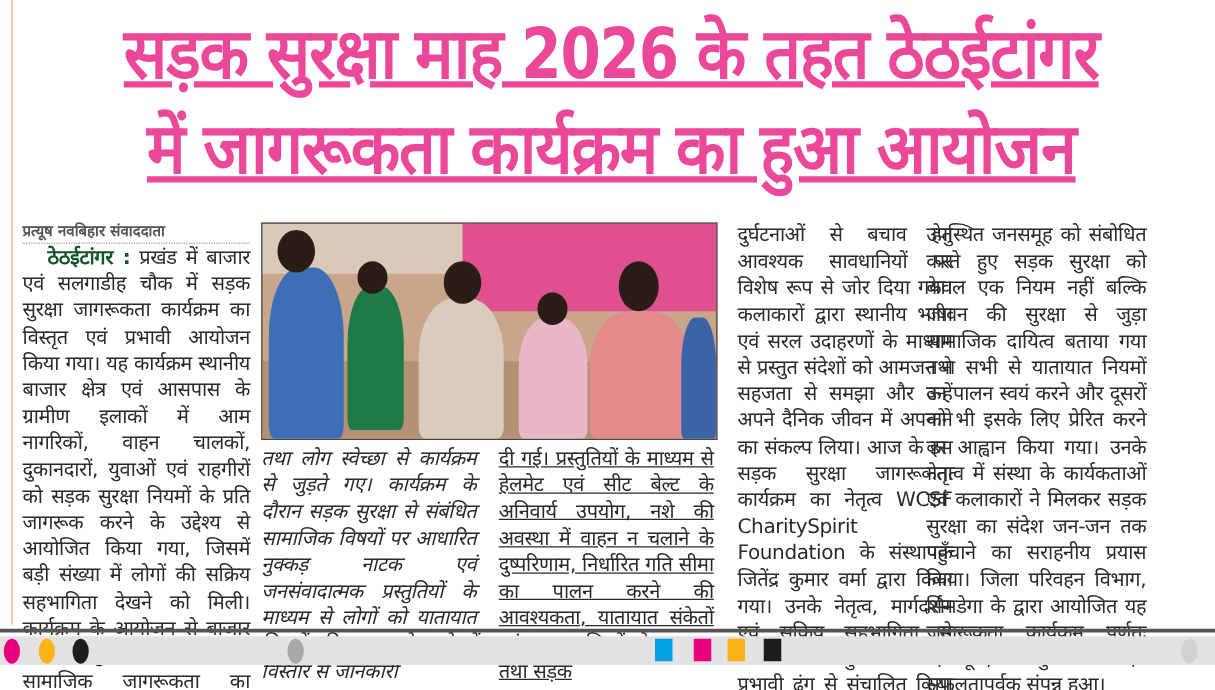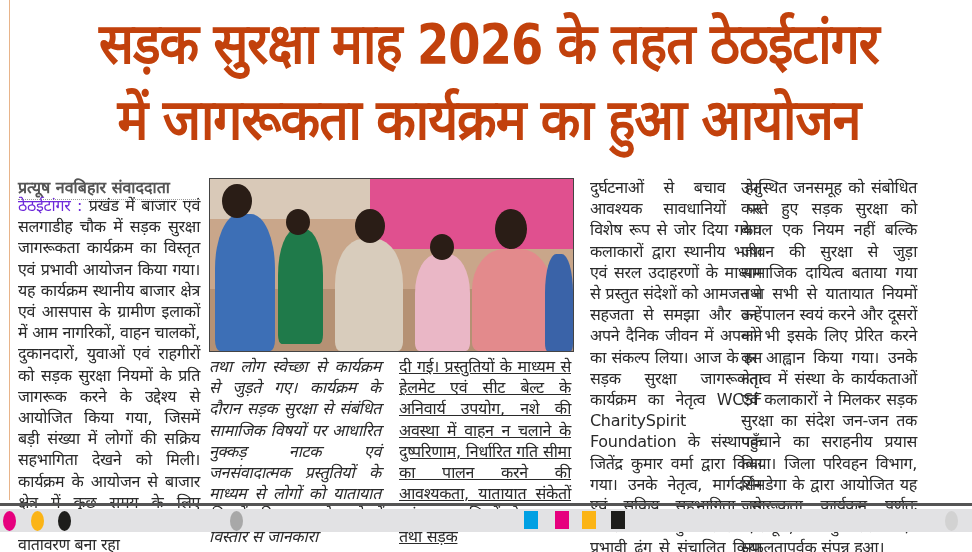--- a/index.html
+++ b/index.html
@@ -1,28 +1,28 @@
 <!DOCTYPE html>
 <html><head>
 <meta charset="utf-8">
 <style>
   html, body { margin:0; padding:0; }
   body { width:972px; height:552px; background:#ffffff; position:relative; overflow:hidden;
          font-family: "DejaVu Sans", "Liberation Sans", sans-serif; color:#1a1a1a; }
   .left-rule { position:absolute; left:9px; top:0; width:1px; height:500px; background:#e8b48a; }
   .headline { position:absolute; left:14px; top:6px; width:950px; text-align:center;
               font-family: "DejaVu Sans Condensed", "DejaVu Sans", sans-serif; font-weight:bold;
-              color:#c2410c; line-height:76px; letter-spacing:-1px; }
+              color:#ec4899; line-height:76px; letter-spacing:-1px;text-decoration:underline; }
   .headline .l1 { font-size:56px; display:block; transform:scaleX(0.92); transform-origin:center; white-space:nowrap; }
   .headline .l2 { font-size:56px; display:block; transform:scaleX(0.92); transform-origin:center; white-space:nowrap; }
   .col { position:absolute; font-size:16px; line-height:21.2px; text-align:justify; color:#2a2a2a;
          font-family: "DejaVu Sans", sans-serif; letter-spacing:-0.3px; }
-  .byline { position:absolute; left:18px; top:176px; width:182px; font-size:16px; font-weight:bold; color:#555;
+  .byline { position:absolute; left:18px; top:176px; width:182px; font-size:12px; font-weight:bold; color:#555;
             border-bottom:1px dotted #999; padding-bottom:1px; }
-  .dateline { font-weight:normal; color:#6d28d9; }
+  .dateline { font-weight:bold; color:#14532d;margin-left:20px; }
   .photo { position:absolute; left:209px; top:178px; width:363px; height:172px; overflow:hidden;
            background:#c9a68a; border:1px solid #444; }
   .photo .bg-pink { position:absolute; left:160px; top:0; width:203px; height:70px; background:#e0508f; }
   .photo .bg-tent { position:absolute; left:0; top:0; width:170px; height:40px; background:#d9c9b8; }
   .photo .ground { position:absolute; left:0; top:110px; width:363px; height:62px; background:#b59174; }
   .person { position:absolute; border-radius:40% 40% 8% 8%; }
   .head { position:absolute; border-radius:50%; background:#2a1d16; }
   .colorbar-line { position:absolute; left:0; top:503px; width:972px; height:3px; background:#555; }
   .colorbar { position:absolute; left:0; top:509px; width:972px; height:23px; background:#e2e2e4; }
   .dot { position:absolute; top:2px; width:13px; height:20px; border-radius:50%; }

